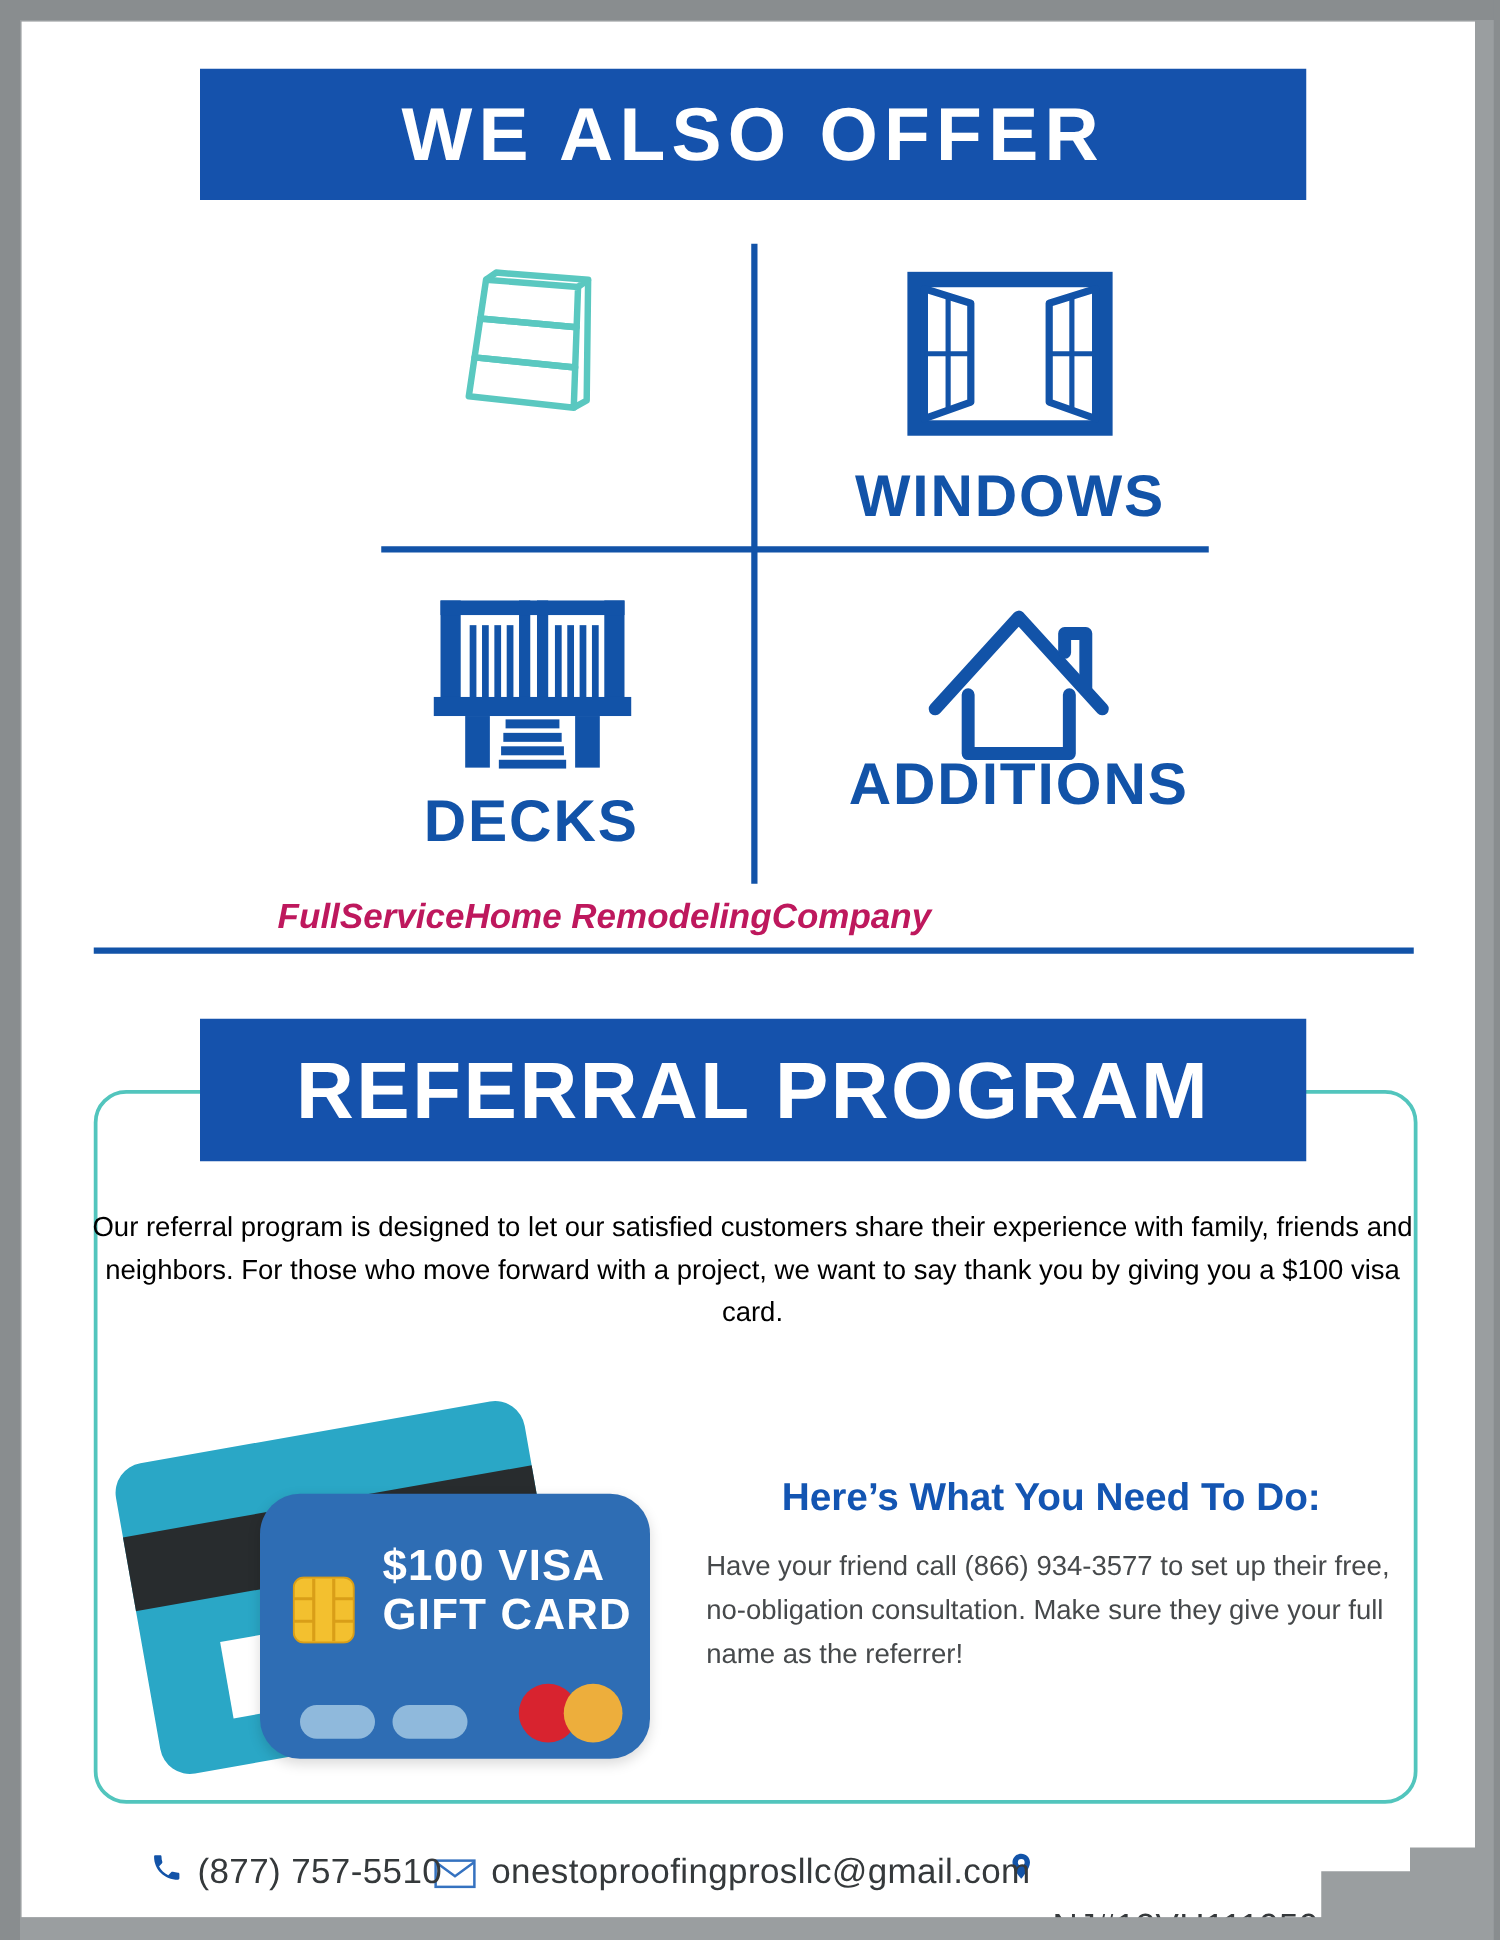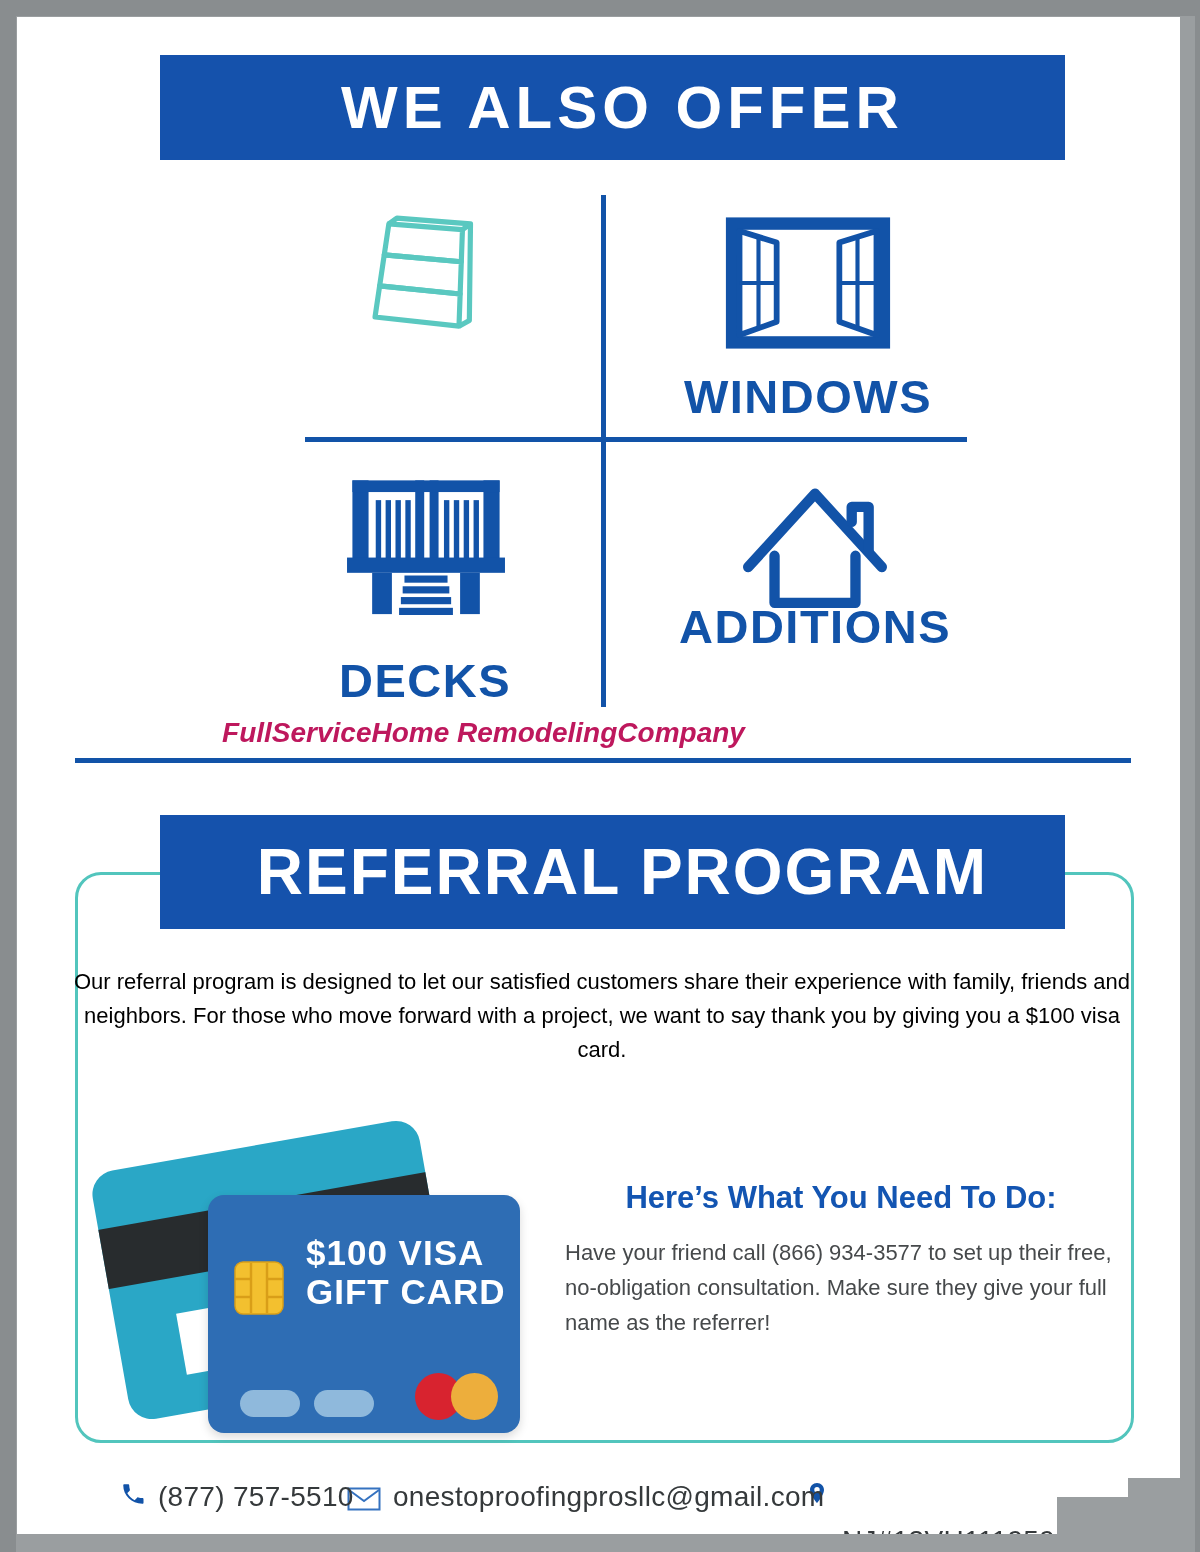--- a/index.html
+++ b/index.html
@@ -9,21 +9,21 @@
   .edge-top{left:0;top:0;width:100%;height:16px;}
   .edge-left{left:0;top:0;width:16px;height:100%;}
   .edge-right{right:0;top:0;width:5px;height:100%;}
 
   .sheet{position:absolute;left:17px;top:17px;width:1163px;height:1517px;background:#ffffff;
          clip-path:polygon(0 0,1163px 0,1163px 1461px,1111px 1461px,1111px 1480px,1040px 1480px,1040px 1517px,0 1517px);}
 
   .abs{position:absolute;}
 
   
-  .banner{background:#1552AC;color:#fff;font-weight:bold;text-align:center;padding-left:20px;}
+  .banner{background:#1552AC;color:#fff;font-weight:bold;text-align:center;}
   .banner-offer{left:143px;top:38px;width:885px;height:105px;line-height:105px;font-size:60px;letter-spacing:5px;}
   .banner-referral{left:143px;top:798px;width:885px;height:114px;line-height:114px;font-size:64px;letter-spacing:2px;z-index:3;}
 
   
   .div-v{left:584px;top:178px;width:5px;height:512px;background:#1253A8;}
   .div-h{left:288px;top:420px;width:662px;height:5px;background:#1253A8;}
 
   .svc-label{font-size:47px;font-weight:bold;color:#1253A8;letter-spacing:1.5px;text-align:center;width:300px;}
 
   .tagline{left:0;top:700px;width:933px;text-align:center;font-size:28px;font-weight:bold;font-style:italic;color:#be185d;}
@@ -32,21 +32,21 @@
   
   .teal-box{left:58px;top:855px;width:1053px;height:565px;border:3px solid #52C5BD;border-radius:26px;z-index:1;}
   .intro{left:50px;top:948px;width:1070px;text-align:center;font-size:22px;line-height:34px;color:#000000;z-index:2;}
 
   
   .cards{left:85px;top:1093px;width:440px;height:305px;z-index:2;}
   .back-card{position:absolute;left:6px;top:34px;width:332px;height:252px;border-radius:24px;background:#2AA7C6;
              transform:rotate(-10deg);overflow:hidden;}
   .stripe{position:absolute;left:-30px;top:56px;width:420px;height:60px;background:#282C2E;}
   .sig-box{position:absolute;left:62px;top:152px;width:95px;height:62px;background:#fff;}
-  .front-card{position:absolute;left:106px;top:85px;width:312px;height:238px;border-radius:16px;background:#2E6DB4;
+  .front-card{position:absolute;left:106px;top:85px;width:312px;height:212px;border-radius:32px;background:#2E6DB4;
               box-shadow:0 4px 10px rgba(0,0,0,0.15);}
   .chip{position:absolute;left:26px;top:66px;width:50px;height:54px;}
   .card-text{position:absolute;left:98px;top:38px;width:205px;color:#fff;font-weight:bold;font-size:35px;line-height:39px;letter-spacing:1px;}
   .pill{position:absolute;bottom:16px;width:60px;height:27px;border-radius:14px;background:#8FB9DC;}
   .pill-1{left:32px;} .pill-2{left:106px;}
   .mc-red{position:absolute;right:58px;bottom:13px;width:47px;height:47px;border-radius:50%;background:#D8232F;}
   .mc-yellow{position:absolute;right:22px;bottom:13px;width:47px;height:47px;border-radius:50%;background:#EDAE3C;}
 
   .howto-heading{left:534px;top:1163px;width:580px;text-align:center;font-size:31px;font-weight:bold;color:#1355B2;z-index:2;}
   .howto-body{left:548px;top:1218px;width:552px;text-align:left;font-size:22px;line-height:35px;color:#46494B;z-index:2;}
@@ -109,21 +109,21 @@
         <rect x="143" y="28" width="6" height="70"></rect>
         <rect x="2" y="92" width="176" height="17"></rect>
         <rect x="30" y="109" width="22" height="46"></rect>
         <rect x="128" y="109" width="22" height="46"></rect>
         <rect x="66" y="112" width="48" height="8"></rect>
         <rect x="64" y="124" width="52" height="8"></rect>
         <rect x="62" y="136" width="56" height="8"></rect>
         <rect x="60" y="148" width="60" height="8"></rect>
       </svg>
     </div>
-    <div class="abs svc-label" style="left:258px;top:612px;margin-top:24px;">DECKS</div>
+    <div class="abs svc-label" style="left:258px;top:612px;">DECKS</div>
 
     <div class="abs" style="left:718px;top:450px;width:160px;height:155px;">
       <svg viewBox="0 0 170 160" width="160" height="155" fill="none" stroke="#1253A8" stroke-width="11" stroke-linecap="round" stroke-linejoin="round">
         <path d="M14 104 L85 26 L156 104"></path>
         <path d="M124 56 L124 40 L142 40 L142 86"></path>
         <path d="M42 92 L42 142 L128 142 L128 92"></path>
       </svg>
     </div>
     <div class="abs svc-label" style="left:648px;top:582px;">ADDITIONS</div>
 

